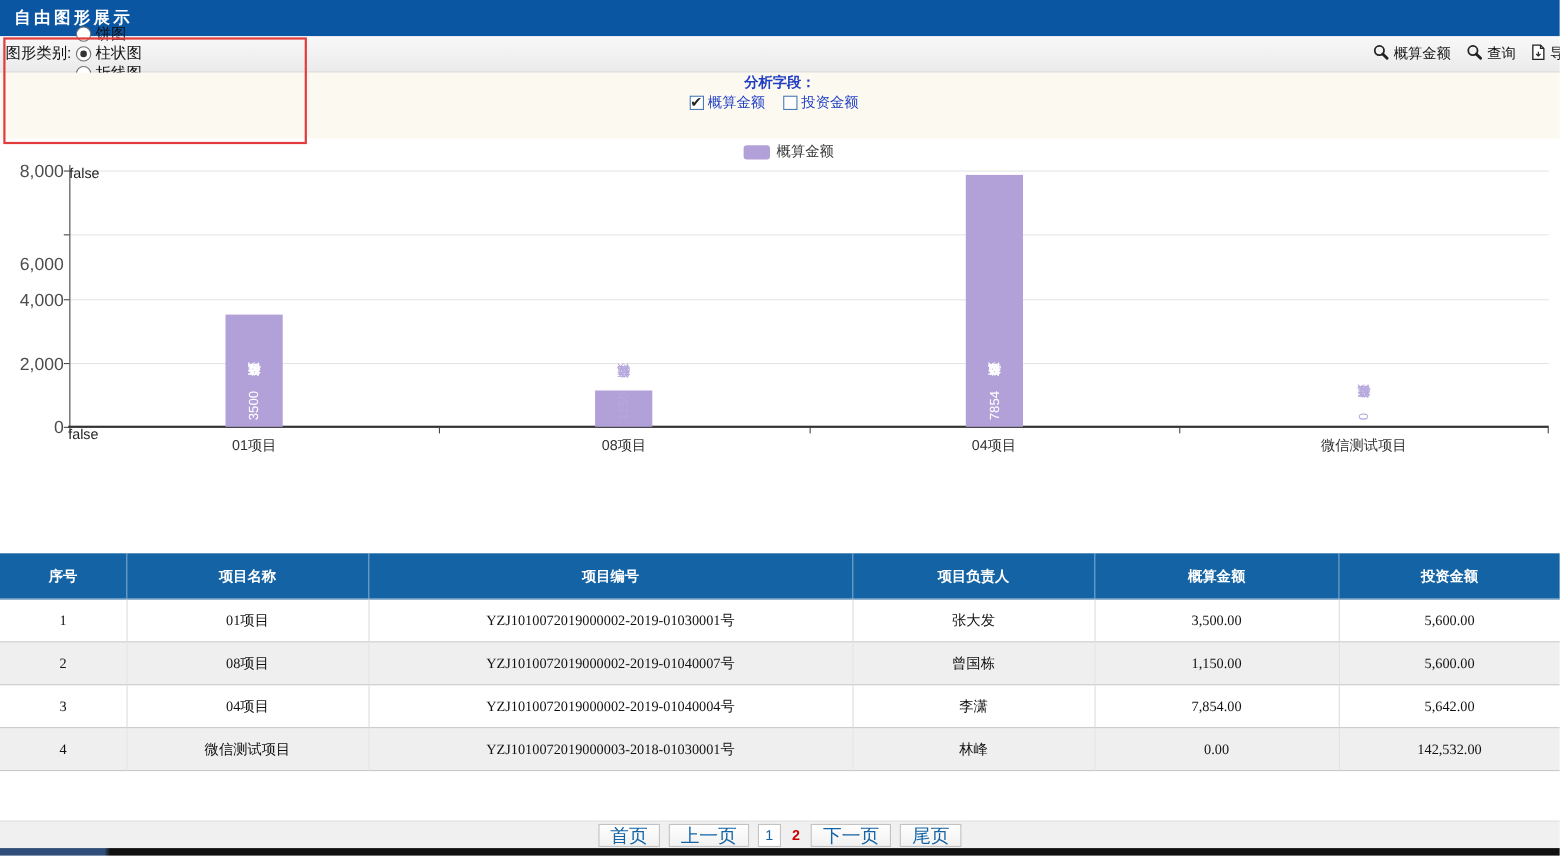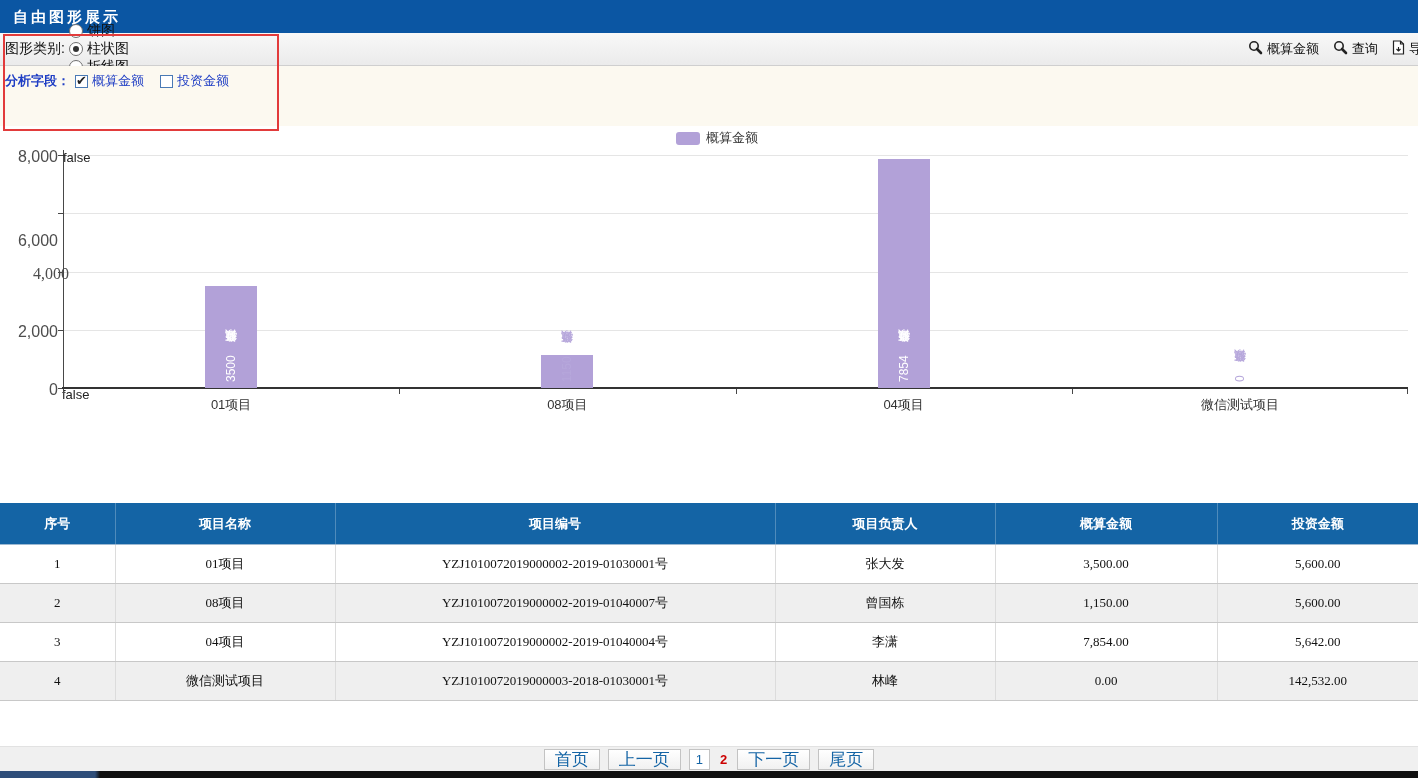--- a/index.html
+++ b/index.html
@@ -38,21 +38,21 @@
     margin-right:4px;position:relative;flex:0 0 auto;box-sizing:border-box;
   }
   .opt .checkbox.checked::after{
     content:"✔";position:absolute;left:0px;top:-3px;font-size:13px;color:#222;font-weight:bold;
   }
   .actions{display:flex;align-items:center;margin-right:-17px;}
   .action-btn{display:flex;align-items:center;margin-left:14px;cursor:pointer;font-size:13px;color:#111;white-space:nowrap;}
   .action-btn svg{margin-right:4px;}
   
   .filter-area{position:absolute;left:0;top:66px;width:1418px;height:60px;background:#fcf9f0;}
-  .filter-row{height:30px;display:flex;align-items:center;padding-left:5px;}
+  .filter-row{height:30px;display:flex;align-items:center;padding-left:5px;flex-direction:column;}
   .filter-label{color:#1f3ec4;font-weight:bold;font-size:13px;width:70px;flex:0 0 auto;}
   .filter-row .opt{color:#1f3ec4;font-size:13px;margin-right:16px;}
   .filter-row .opt.disabled-label{color:#8f9ed8;}
   .note-text{color:#3c3c3c;font-size:13px;margin-left:26px;white-space:nowrap;}
   
   .red-box{
     position:absolute;left:3px;top:34px;width:272px;height:93px;
     border:2px solid #e23b3b;z-index:6;pointer-events:none;
   }
   
@@ -177,21 +177,21 @@
     <span class="legend-label">概算金额</span>
   </div>
   <div id="plot">
       <div class="y-tick" style="top: 262px;"></div>
       <div class="y-tick-label" style="top: 262px; left: 3px; right: auto;">0</div>
       <div class="gridline" style="top: 203.75px;"></div>
       <div class="y-tick" style="top: 203.75px;"></div>
       <div class="y-tick-label" style="top: 203.75px; left: 3px; right: auto;">2,000</div>
       <div class="gridline" style="top: 145.5px;"></div>
       <div class="y-tick" style="top: 145.5px;"></div>
-      <div class="y-tick-label" style="top: 145.5px; left: 14px; right: auto; font-family: Liberation Serif, serif;">4,000</div>
+      <div class="y-tick-label" style="top: 145.5px; left: 3px; right: auto;">4,000</div>
       <div class="gridline" style="top: 87.25px;"></div>
       <div class="y-tick" style="top: 87.25px;"></div>
       <div class="y-tick-label" style="top: 87.25px; left: 3px; right: auto; margin-top: 26px;">6,000</div>
       <div class="gridline" style="top: 29px;"></div>
       <div class="y-tick" style="top: 29px;"></div>
       <div class="y-tick-label" style="top: 29px; left: 3px; right: auto;">8,000</div>
       <div class="y-axis-line">false</div>
       <div class="x-axis-line">false</div>
       <div class="x-tick" style="left: 63px;"></div>
       <div class="x-tick" style="left: 399px;"></div>

